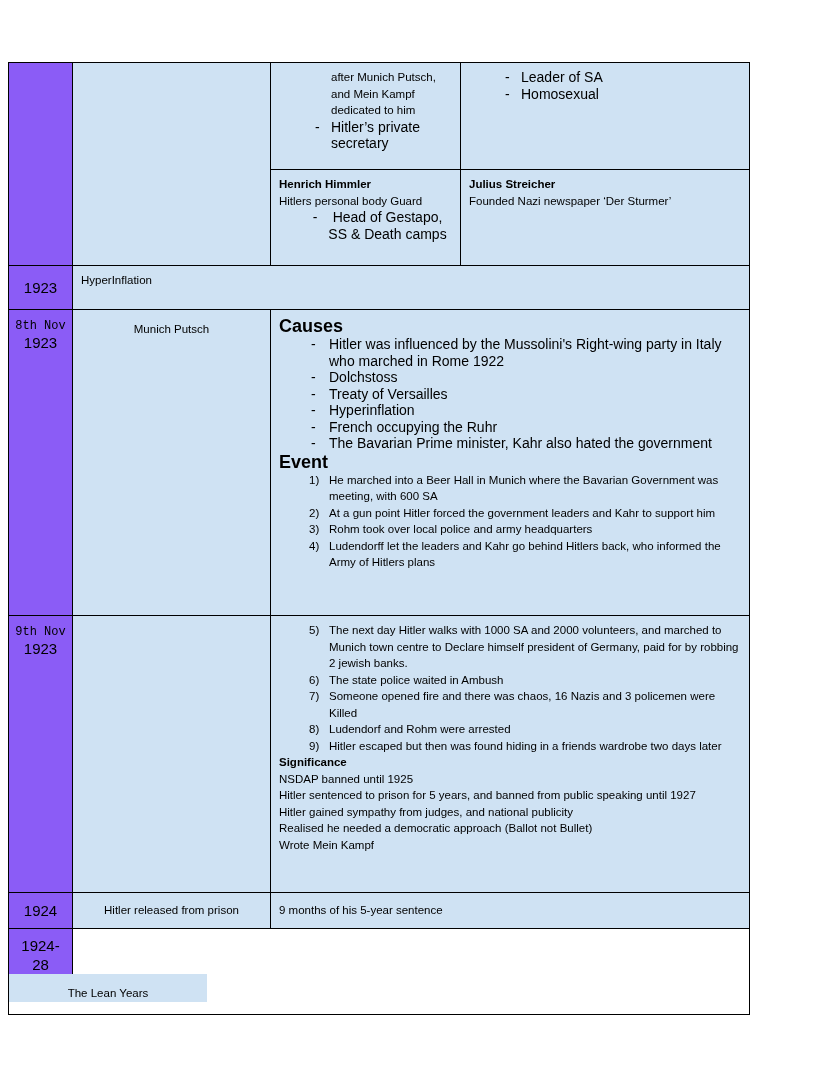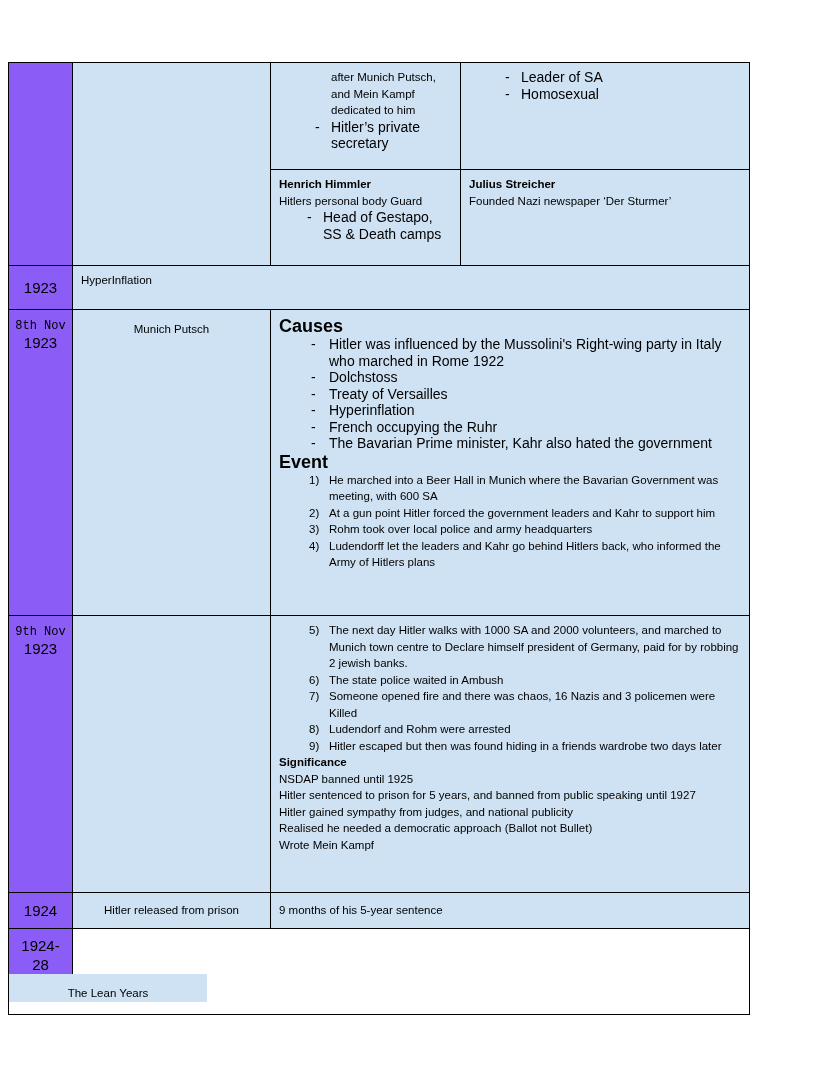--- a/index.html
+++ b/index.html
@@ -62,21 +62,21 @@
   .subrow { display: flex; }
   .sr1 { height: 107px; border-bottom: 1px solid #000; }
   .sr2 { flex: 1; }
   .subcell { padding: 6px 8px; overflow: hidden; }
   .sub-left { width: 190px; flex: none; border-right: 1px solid #000; }
   .sub-right { flex: 1; }
 
   
   .blist  { padding-left: 32px; }   
   .blist2 { padding-left: 36px; }   
-  .blist3 { padding-left: 28px; }   
+  .blist3 { padding-left: 28px; text-align: center; }   
   .bitem { display: flex; font-size: 14px; line-height: 16.5px; }
   .bitem::before { content: "-"; width: 18px; flex: none; }
   .blist2 .bitem::before, .blist3 .bitem::before { width: 16px; }
   .cont { padding-left: 52px; }
 
   
   .nlist { padding-left: 30px; }
   .nitem { display: flex; font-size: 11.5px; line-height: 16.5px; }
   .nitem .num { width: 20px; flex: none; }
 </style>

